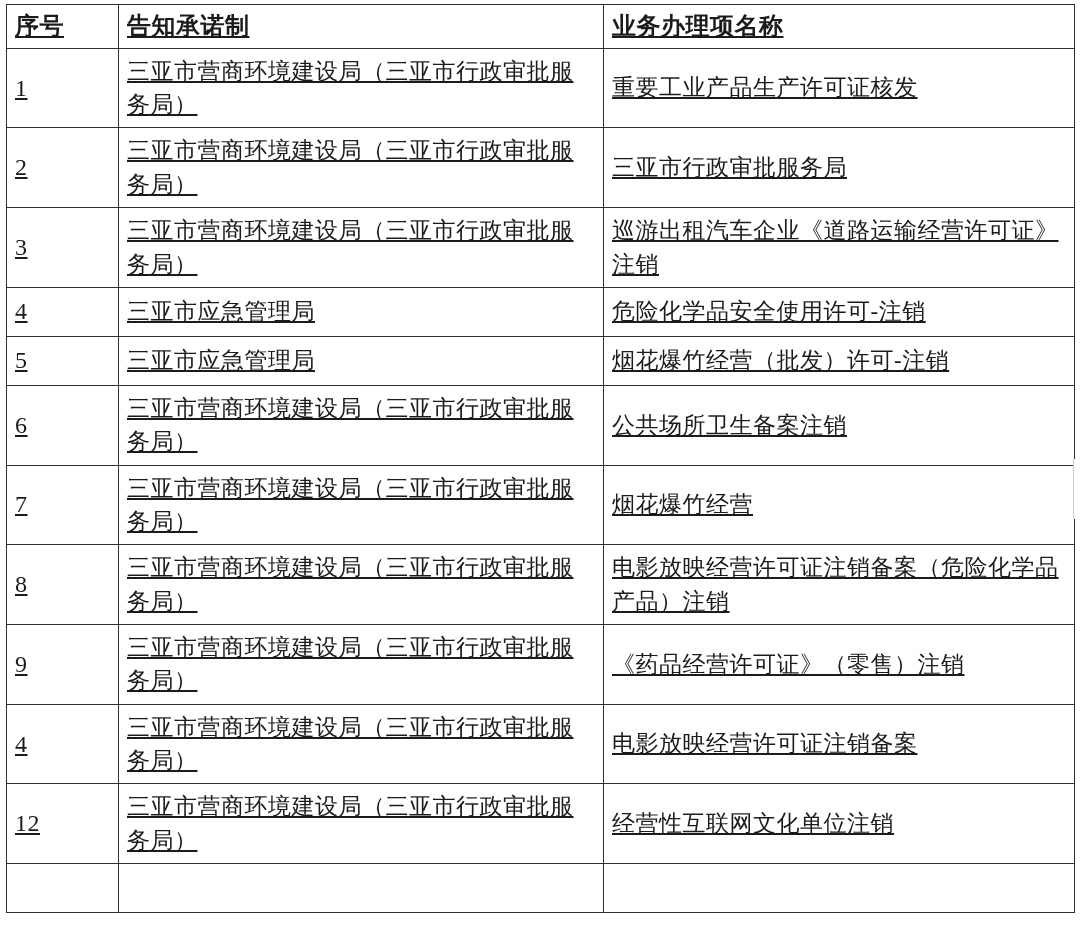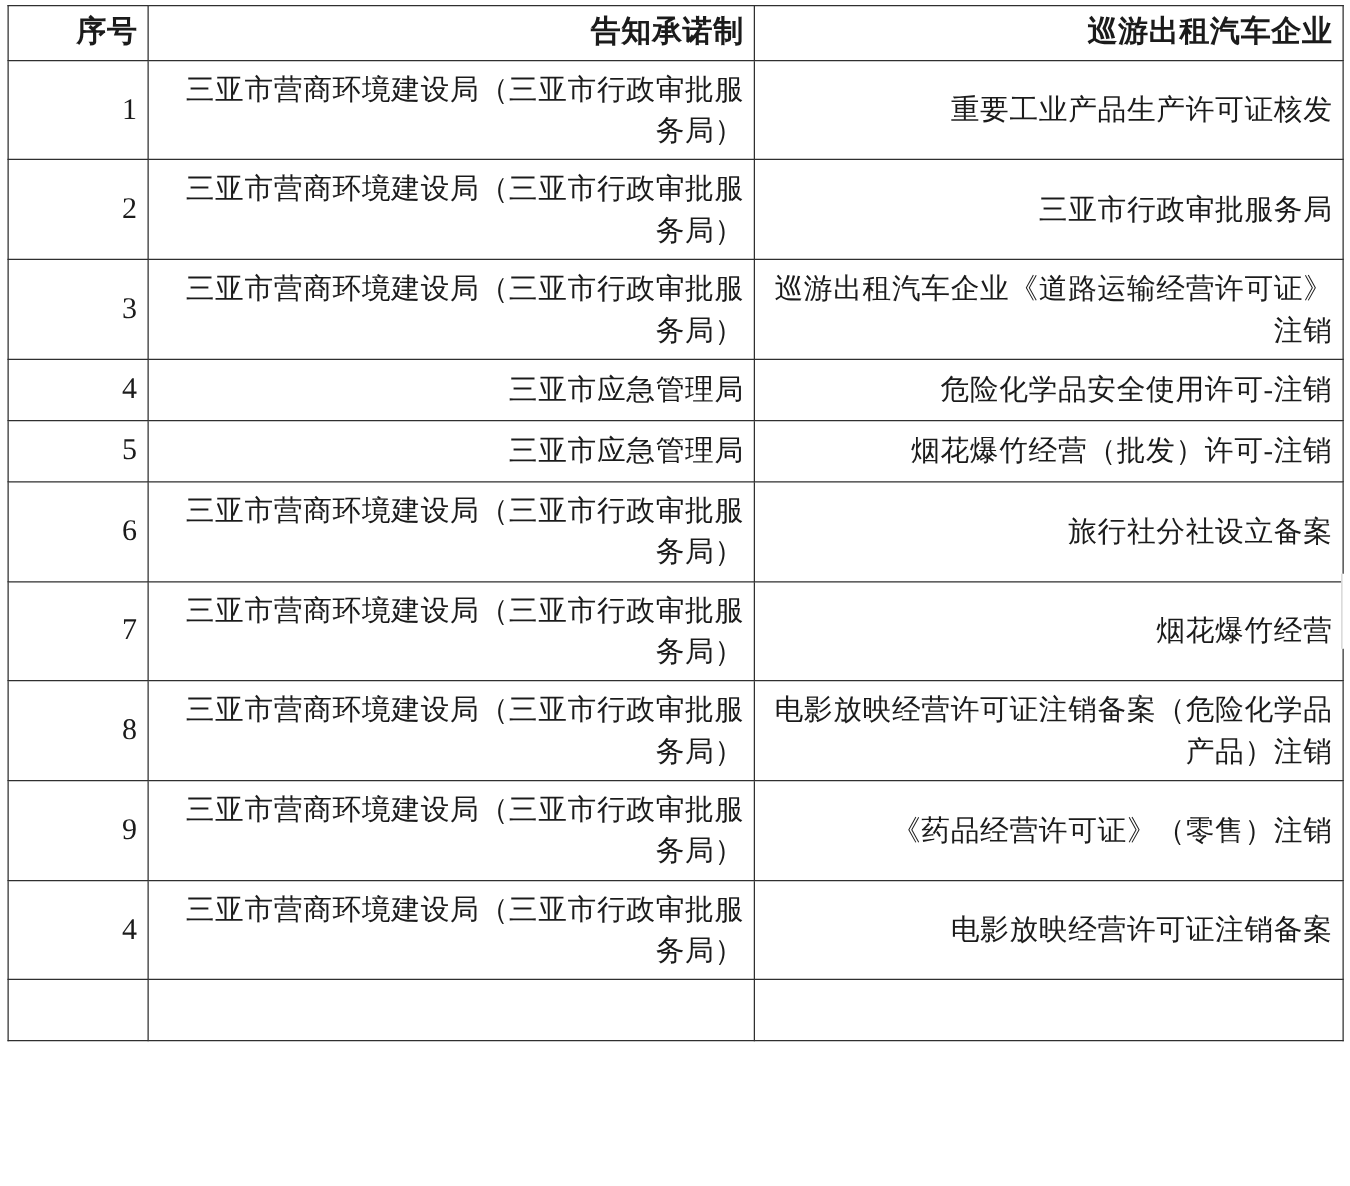--- a/index.html
+++ b/index.html
@@ -27,26 +27,27 @@
     margin: 4px 0 0 6px;
     table-layout: fixed;
   }
   table.doc-table col.c1 { width: 112px; }
   table.doc-table col.c2 { width: 485px; }
   table.doc-table col.c3 { width: 471px; }
 
   table.doc-table th,
   table.doc-table td {
     border: 1px solid #2f2f2f;
-    text-align: right;
+    text-align: left;
     vertical-align: middle;
     padding: 6px 8px;
     line-height: 1.45;
     font-size: 23px;
     letter-spacing: 0.5px;
+    text-decoration: underline;
   }
   table.doc-table thead th {
     font-weight: bold;
     font-size: 24px;
     height: 34px;
     padding: 4px 8px;
   }
   table.doc-table td.num {
     font-size: 24px;
     font-family: "Liberation Serif", "DejaVu Serif", serif;
@@ -80,21 +81,21 @@
   <table class="doc-table">
     <colgroup>
       <col class="c1">
       <col class="c2">
       <col class="c3">
     </colgroup>
     <thead>
       <tr>
         <th>序号</th>
         <th>告知承诺制</th>
-        <th>巡游出租汽车企业</th>
+        <th>业务办理项名称</th>
       </tr>
     </thead>
     <tbody>
       <tr>
         <td class="num">1</td>
         <td class="subject">三亚市营商环境建设局（三亚市行政审批服务局）</td>
         <td class="item">重要工业产品生产许可证核发</td>
       </tr>
       <tr>
         <td class="num">2</td>
@@ -112,21 +113,21 @@
         <td class="item">危险化学品安全使用许可-注销</td>
       </tr>
       <tr>
         <td class="num">5</td>
         <td class="subject">三亚市应急管理局</td>
         <td class="item">烟花爆竹经营（批发）许可-注销</td>
       </tr>
       <tr>
         <td class="num">6</td>
         <td class="subject">三亚市营商环境建设局（三亚市行政审批服务局）</td>
-        <td class="item">旅行社分社设立备案</td>
+        <td class="item">公共场所卫生备案注销</td>
       </tr>
       <tr>
         <td class="num">7</td>
         <td class="subject">三亚市营商环境建设局（三亚市行政审批服务局）</td>
         <td class="item">烟花爆竹经营</td>
       </tr>
       <tr>
         <td class="num">8</td>
         <td class="subject">三亚市营商环境建设局（三亚市行政审批服务局）</td>
         <td class="item">电影放映经营许可证注销备案（危险化学品产品）注销</td>
@@ -134,20 +135,25 @@
       <tr>
         <td class="num">9</td>
         <td class="subject">三亚市营商环境建设局（三亚市行政审批服务局）</td>
         <td class="item">《药品经营许可证》（零售）注销</td>
       </tr>
       <tr>
         <td class="num">4</td>
         <td class="subject">三亚市营商环境建设局（三亚市行政审批服务局）</td>
         <td class="item">电影放映经营许可证注销备案</td>
       </tr>
+      <tr>
+        <td class="num">12</td>
+        <td class="subject">三亚市营商环境建设局（三亚市行政审批服务局）</td>
+        <td class="item">经营性互联网文化单位注销</td>
+      </tr>
       <tr class="partial-row">
         <td class="num"></td>
         <td class="subject"></td>
         <td class="item"></td>
       </tr>
     </tbody>
   </table>
   <div class="right-edge-mark"></div>
 </div>
 

